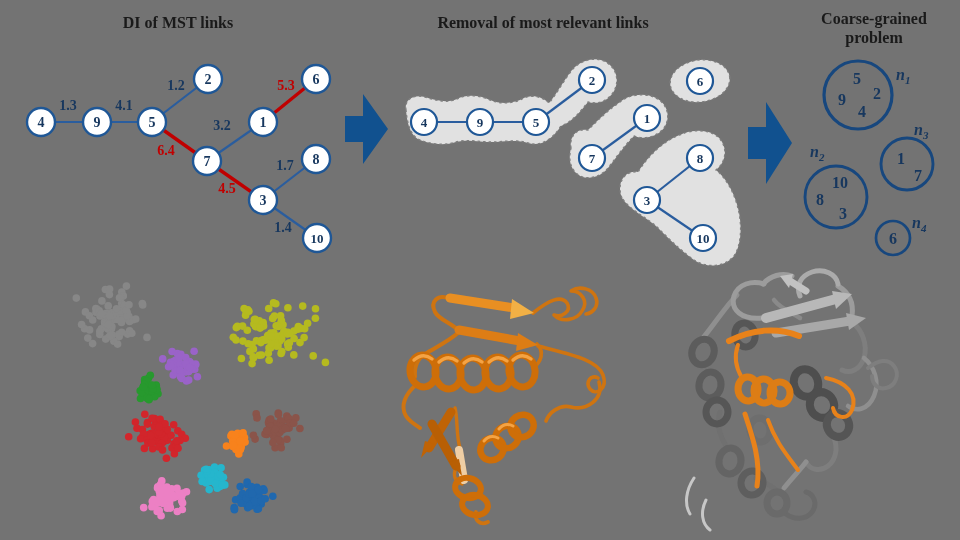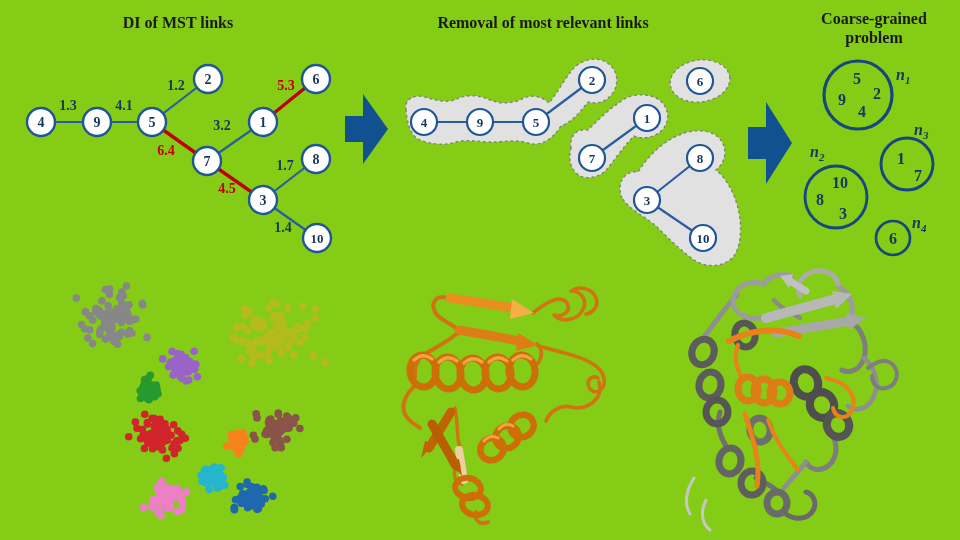--- a/index.html
+++ b/index.html
@@ -1,16 +1,16 @@
 <!DOCTYPE html>
 <html><head>
 <meta charset="utf-8">
 <style>
   html,body{margin:0;padding:0;background:#ffffff;}
-  .canvas{position:relative;width:960px;height:540px;background:#84cc16;overflow:hidden;
+  .canvas{position:relative;width:960px;height:540px;background:#737373;overflow:hidden;
           font-family:"Liberation Serif",serif;}
   svg{display:block}
   .title{font:bold 16px "Liberation Serif",serif;fill:#1a1a1a;text-anchor:middle;}
   .nodetxt{font:bold 14px "Liberation Serif",serif;fill:#17375e;text-anchor:middle;}
   .nodetxt2{font:bold 13px "Liberation Serif",serif;fill:#17375e;text-anchor:middle;}
   .wt{font:bold 14px "Liberation Serif",serif;fill:#17375e;text-anchor:middle;}
   .wt-red{fill:#c00000;}
   .ncirc{fill:#ffffff;stroke:#1f5796;stroke-width:2.4;}
   .ncirc2{fill:#ffffff;stroke:#1f5796;stroke-width:2.2;}
   .edge{stroke:#2a5d9e;stroke-width:2.2;}

